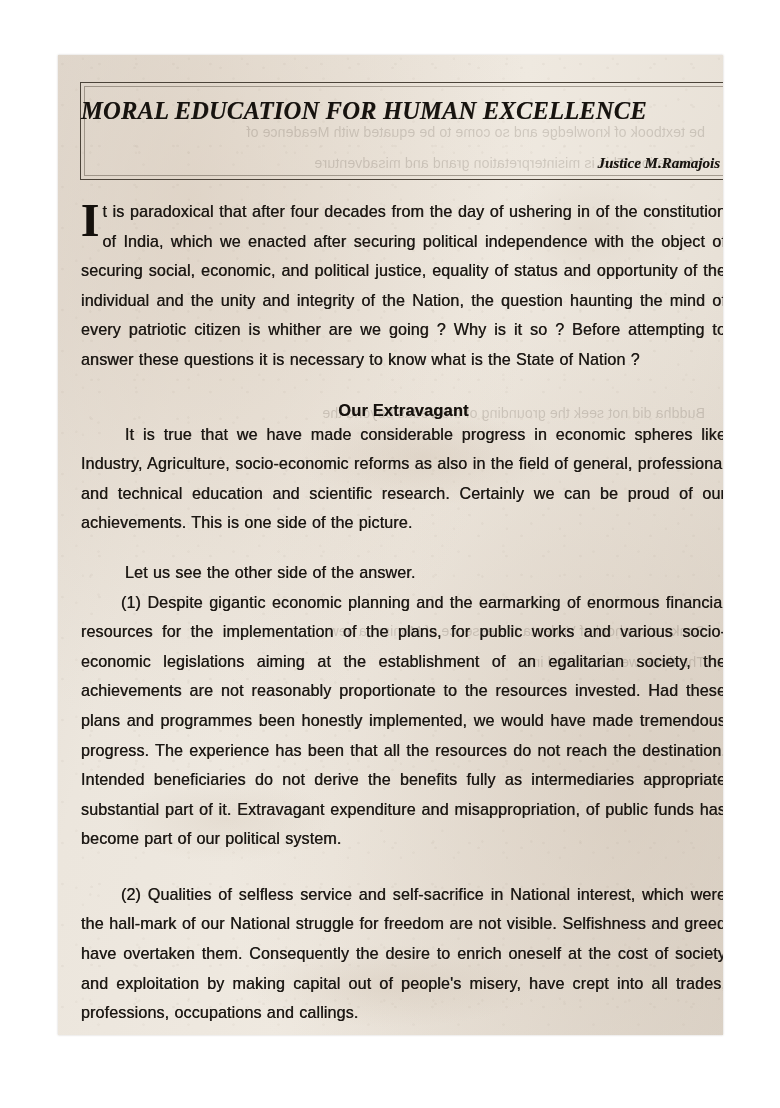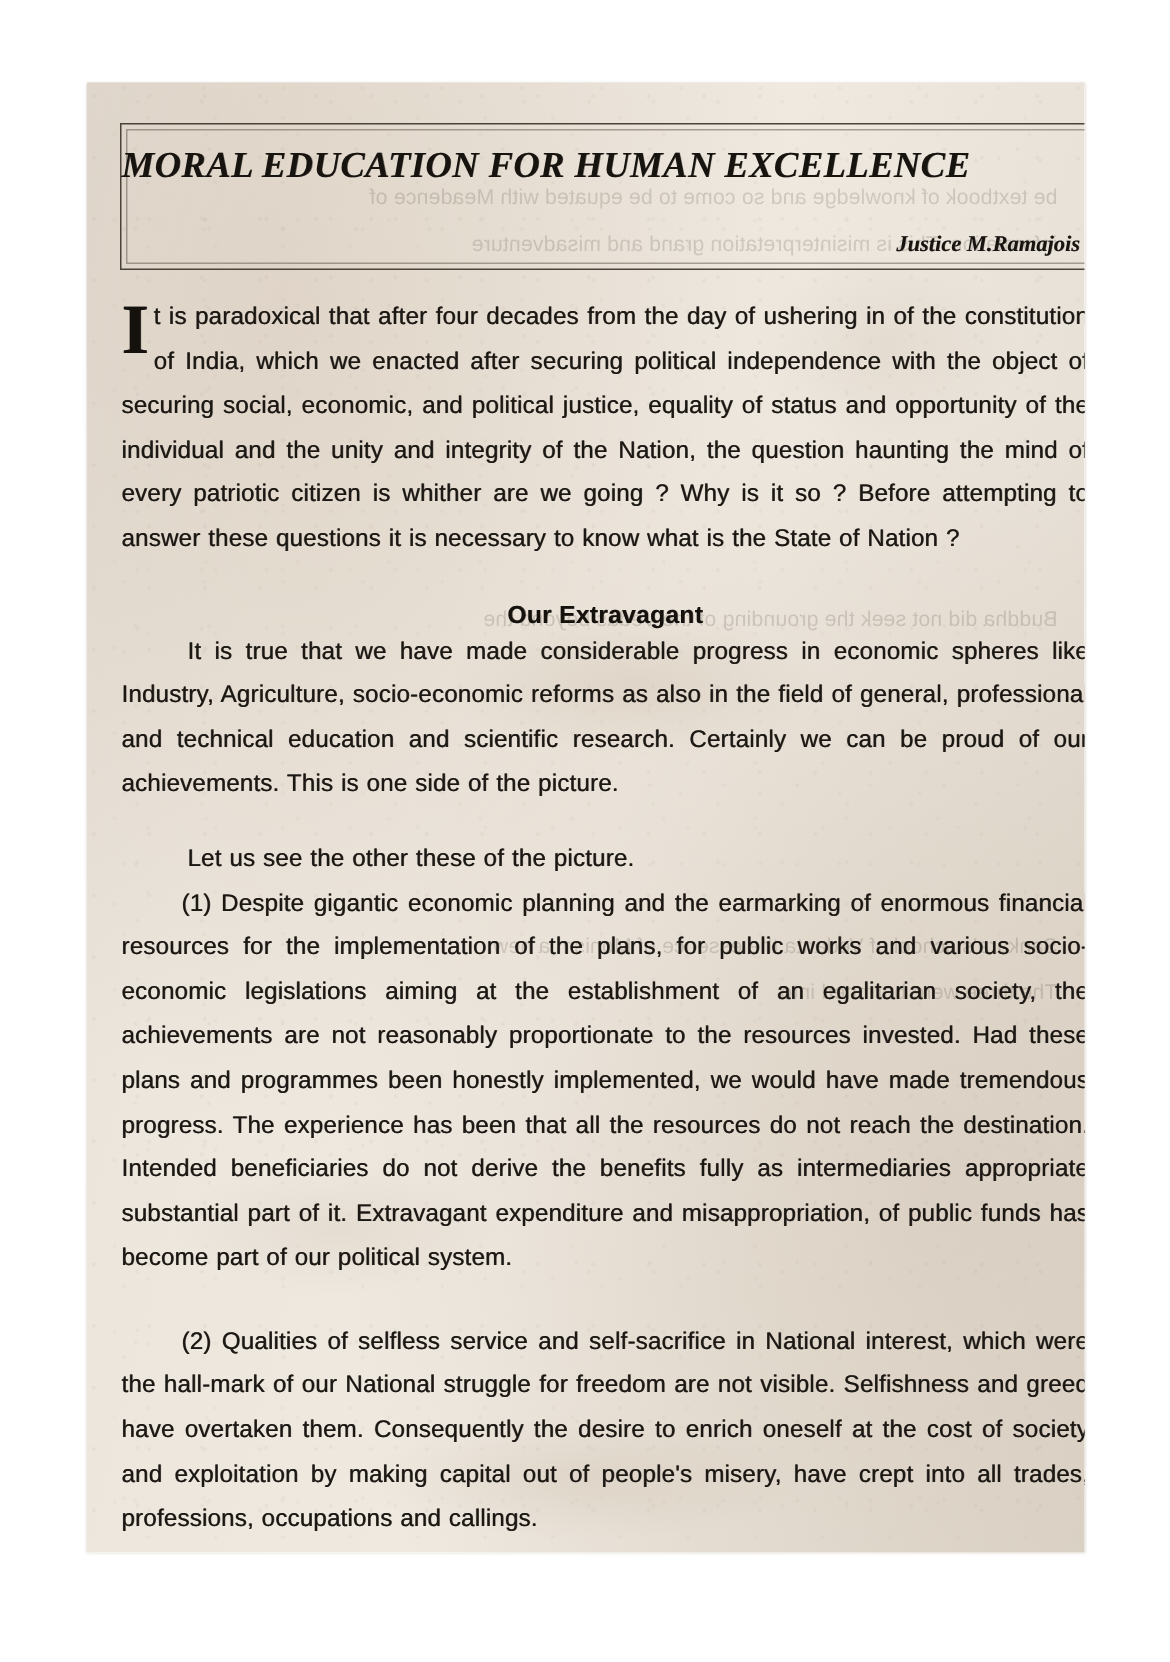--- a/index.html
+++ b/index.html
@@ -246,21 +246,21 @@
     <p class="para" id="opening-para"><span id="drop-cap">I</span><span>t is paradoxical  that after four decades from the day of ushering in of the constitution  of India, which  we  enacted  after securing political independence with the object of securing  social, economic, and  political  justice, equality  of  status  and  opportunity  of  the individual and the unity and integrity of   the   Nation, the question haunting   the mind of every patriotic citizen is whither  are  we  going ? Why is it so ? Before attempting to answer these questions  it  is  necessary  to  know  what is the State of Nation ?</span></p>
 
     <div class="spacer-lg"></div>
 
     <p class="section-heading">Our Extravagant</p>
 
     <p class="para indent">It is true that we have made considerable progress in economic spheres like Industry, Agriculture,  socio-economic  reforms  as  also in the field of general,  professional  and  technical  education and  scientific  research. Certainly we can be proud of our achievements.  This is one side of the picture.</p>
 
     <div class="spacer-md"></div>
 
-    <p class="para indent">Let us see the other these of the picture.</p>
+    <p class="para indent">Let us see the other side of the answer.</p>
 
     <p class="para indent-sm">(1) Despite gigantic economic planning and the earmarking of enormous financial  resources  for the implementation of the plans, for public works and various  socio-economic legislations aiming  at the establishment of an egalitarian society, the achievements are not reasonably proportionate to the resources invested.  Had these plans and  programmes  been  honestly implemented, we would have made  tremendous  progress.  The experience has been that all the resources do  not reach the destination.  Intended beneficiaries  do not  derive  the  benefits  fully  as  intermediaries  appropriate substantial part of it.  Extravagant  expenditure  and  misappropriation,  of public funds has become part of our political system.</p>
 
     <div class="spacer-lg"></div>
 
     <p class="para indent-sm">(2) Qualities of selfless service and self-sacrifice in National interest, which were the hall-mark of our National struggle for freedom are not visible.  Selfishness and greed have overtaken them.  Consequently the desire to enrich oneself at the cost of society and exploitation by making capital out of people's misery,  have  crept  into all trades, professions, occupations and callings.</p>
   </div>
 
 
 </div>

